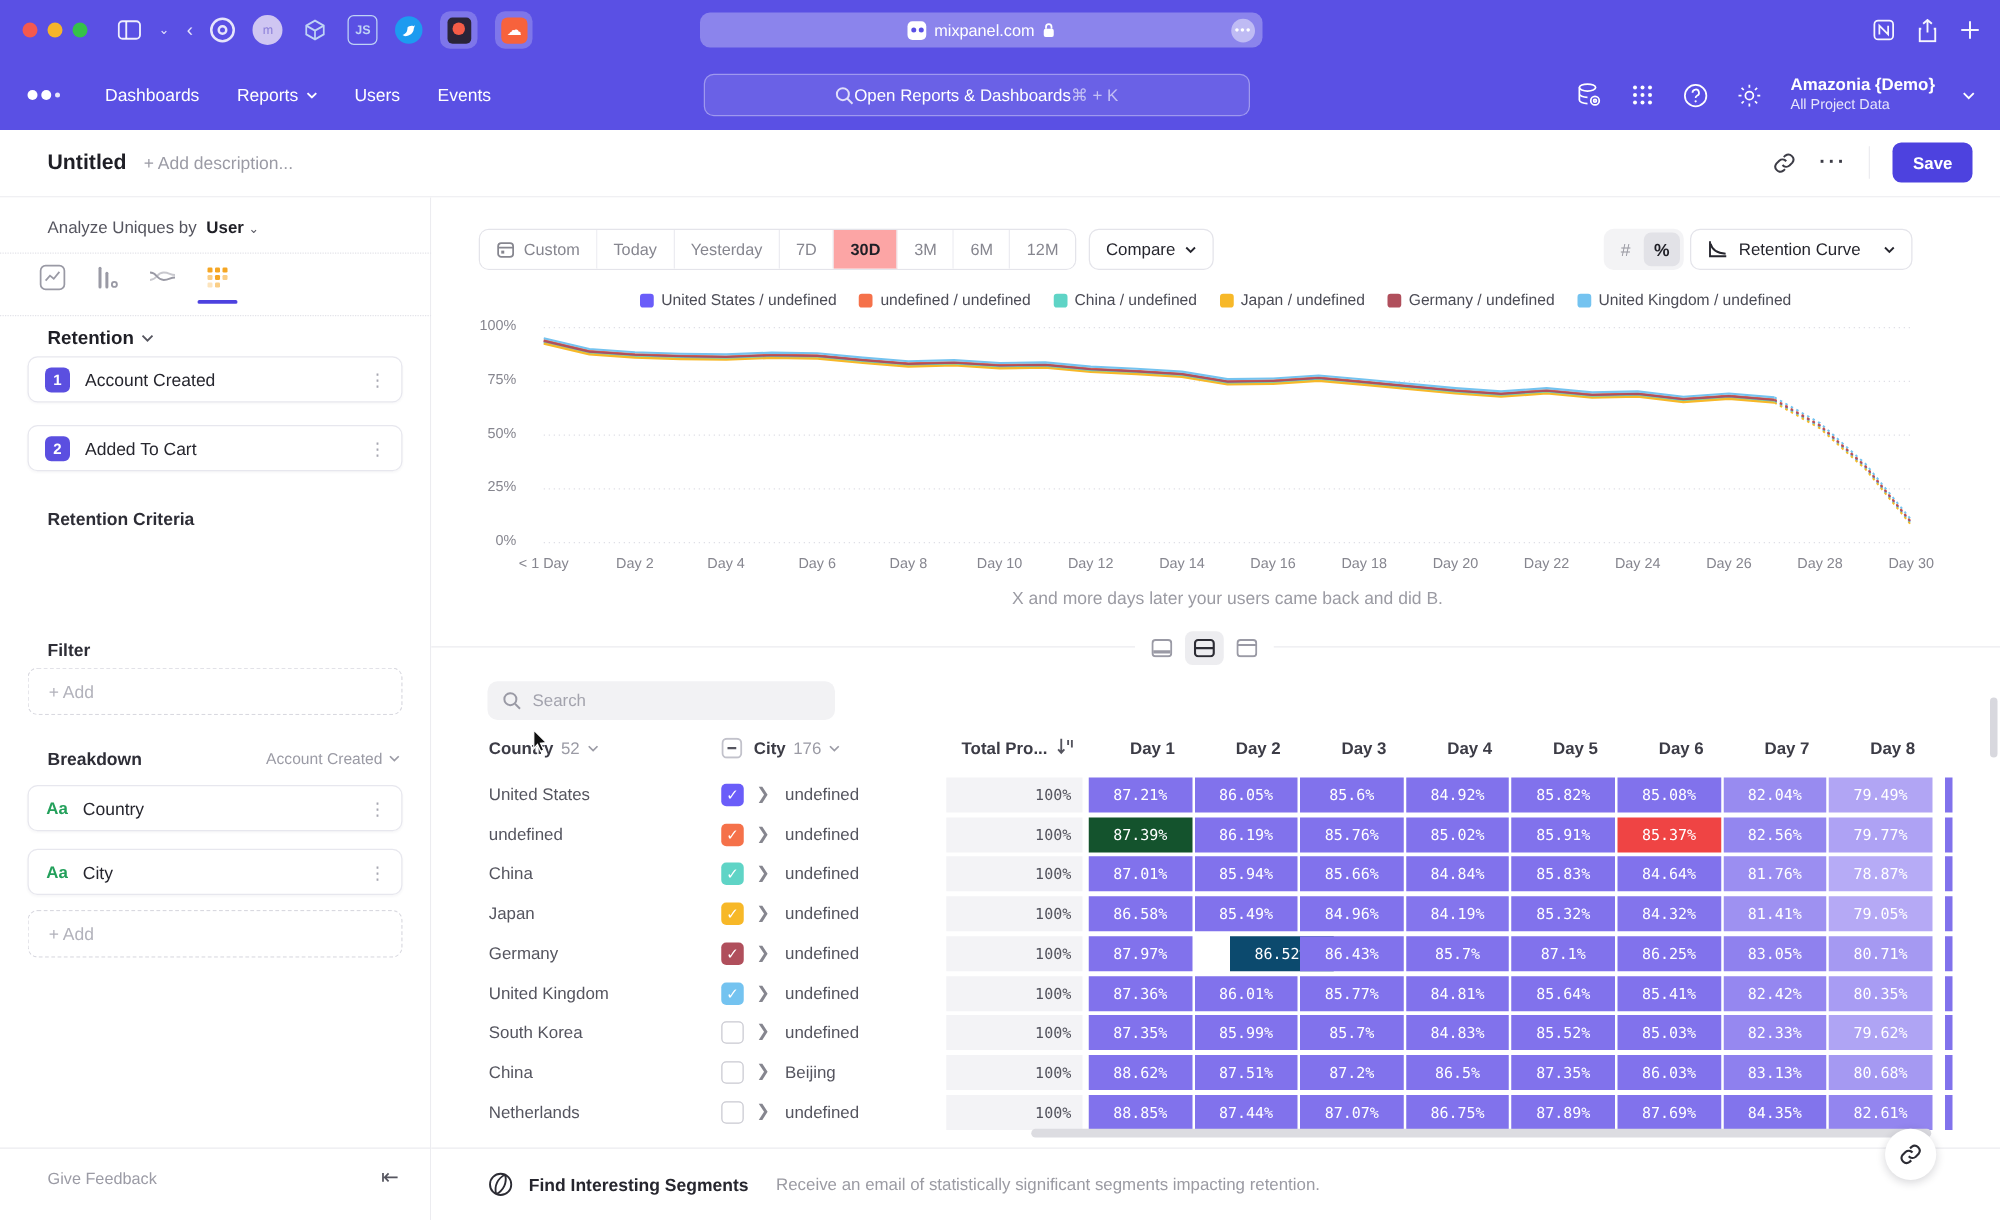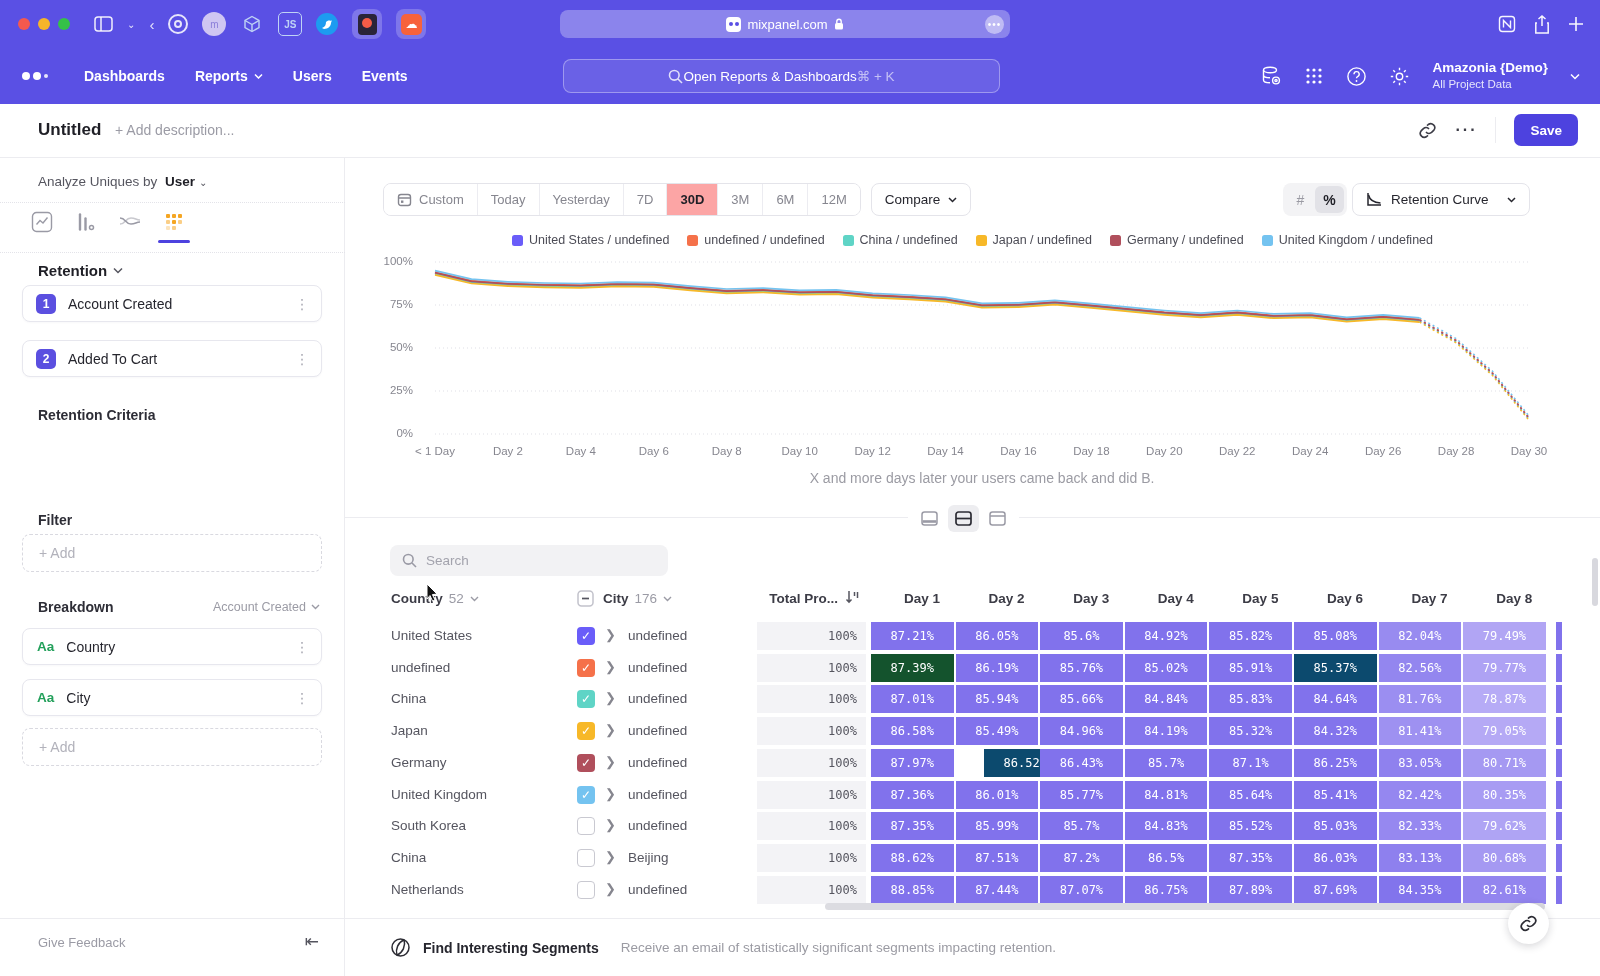--- a/index.html
+++ b/index.html
@@ -18,21 +18,21 @@
   .url-ellipsis { position:absolute; right:6px; top:5px; width:19px; height:19px; border-radius:50%; background:rgba(255,255,255,.45); color:#fff; font-size:10px; display:flex; align-items:center; justify-content:center; letter-spacing:1px; }
   .favicon { width:15px; height:15px; border-radius:4px; background:#fff; display:flex; align-items:center; justify-content:center; gap:1.5px; }
   .favicon i { width:4px; height:4px; border-radius:50%; background:#5a50e4; }
   .chrome-right { position:absolute; right:16px; top:0; height:48px; display:flex; align-items:center; gap:18px; }
 
   
   .nav-bar { position:absolute; left:0; top:48px; width:1600px; height:56px; background:#5a50e4; display:flex; align-items:center; color:#fff; }
   .logo-dots { display:flex; align-items:center; gap:3px; margin-left:22px; }
   .logo-dots i { background:#fff; border-radius:50%; }
   .nav-items { display:flex; align-items:center; gap:30px; margin-left:36px; font-size:14px; }
-  .nav-item { display:flex; align-items:center; gap:6px; cursor:pointer;font-weight:bold; }
+  .nav-item { display:flex; align-items:center; gap:6px; cursor:pointer; }
   .nav-search { position:absolute; left:563px; top:11px; width:437px; height:34px; border:1px solid rgba(255,255,255,.35); background:rgba(255,255,255,.1); border-radius:8px; display:flex; align-items:center; justify-content:center; gap:0; font-size:13.5px; }
   .nav-search .shortcut { color:rgba(255,255,255,.6); }
   .nav-right { position:absolute; right:20px; top:0; height:56px; display:flex; align-items:center; gap:22px; }
   .project { text-align:left; line-height:1.25; }
   .project .p-name { font-size:13.5px; font-weight:700; }
   .project .p-sub { font-size:11.5px; color:rgba(255,255,255,.85); }
 
   
   .report-header { position:absolute; left:0; top:104px; width:1600px; height:54px; background:#fff; border-bottom:1px solid #ececf0; }
   .rh-title { position:absolute; left:38px; top:16px; font-size:17px; font-weight:700; color:#1f1f26; }
@@ -593,21 +593,21 @@
           <span class="t-country">undefined</span>
           <span class="t-check" style="background:#f5714a">✓</span>
           <span class="t-chev">❯</span>
           <span class="t-city">undefined</span>
           <span class="t-total">100%</span>
           <span class="t-cell" style="left:526px; background:#14532d">87.39%</span>
           <span class="t-cell" style="left:610.6px; background:#8172ec">86.19%</span>
           <span class="t-cell" style="left:695.2px; background:#8172ec">85.76%</span>
           <span class="t-cell" style="left:779.8px; background:#8172ec">85.02%</span>
           <span class="t-cell" style="left:864.4px; background:#8172ec">85.91%</span>
-          <span class="t-cell" style="left:949px; background:#0c4a6e">85.37%</span>
+          <span class="t-cell" style="left:949px; background:#ef4444">85.37%</span>
           <span class="t-cell" style="left:1033.6px; background:#9386ef">82.56%</span>
           <span class="t-cell" style="left:1118.1999999999998px; background:#aea2f4">79.77%</span>
           <span class="t-sliver"></span>
         </div>
         <div class="t-row" style="top: 526.4px;">
           <span class="t-country">China</span>
           <span class="t-check" style="background:#5fd4c6">✓</span>
           <span class="t-chev">❯</span>
           <span class="t-city">undefined</span>
           <span class="t-total">100%</span>

